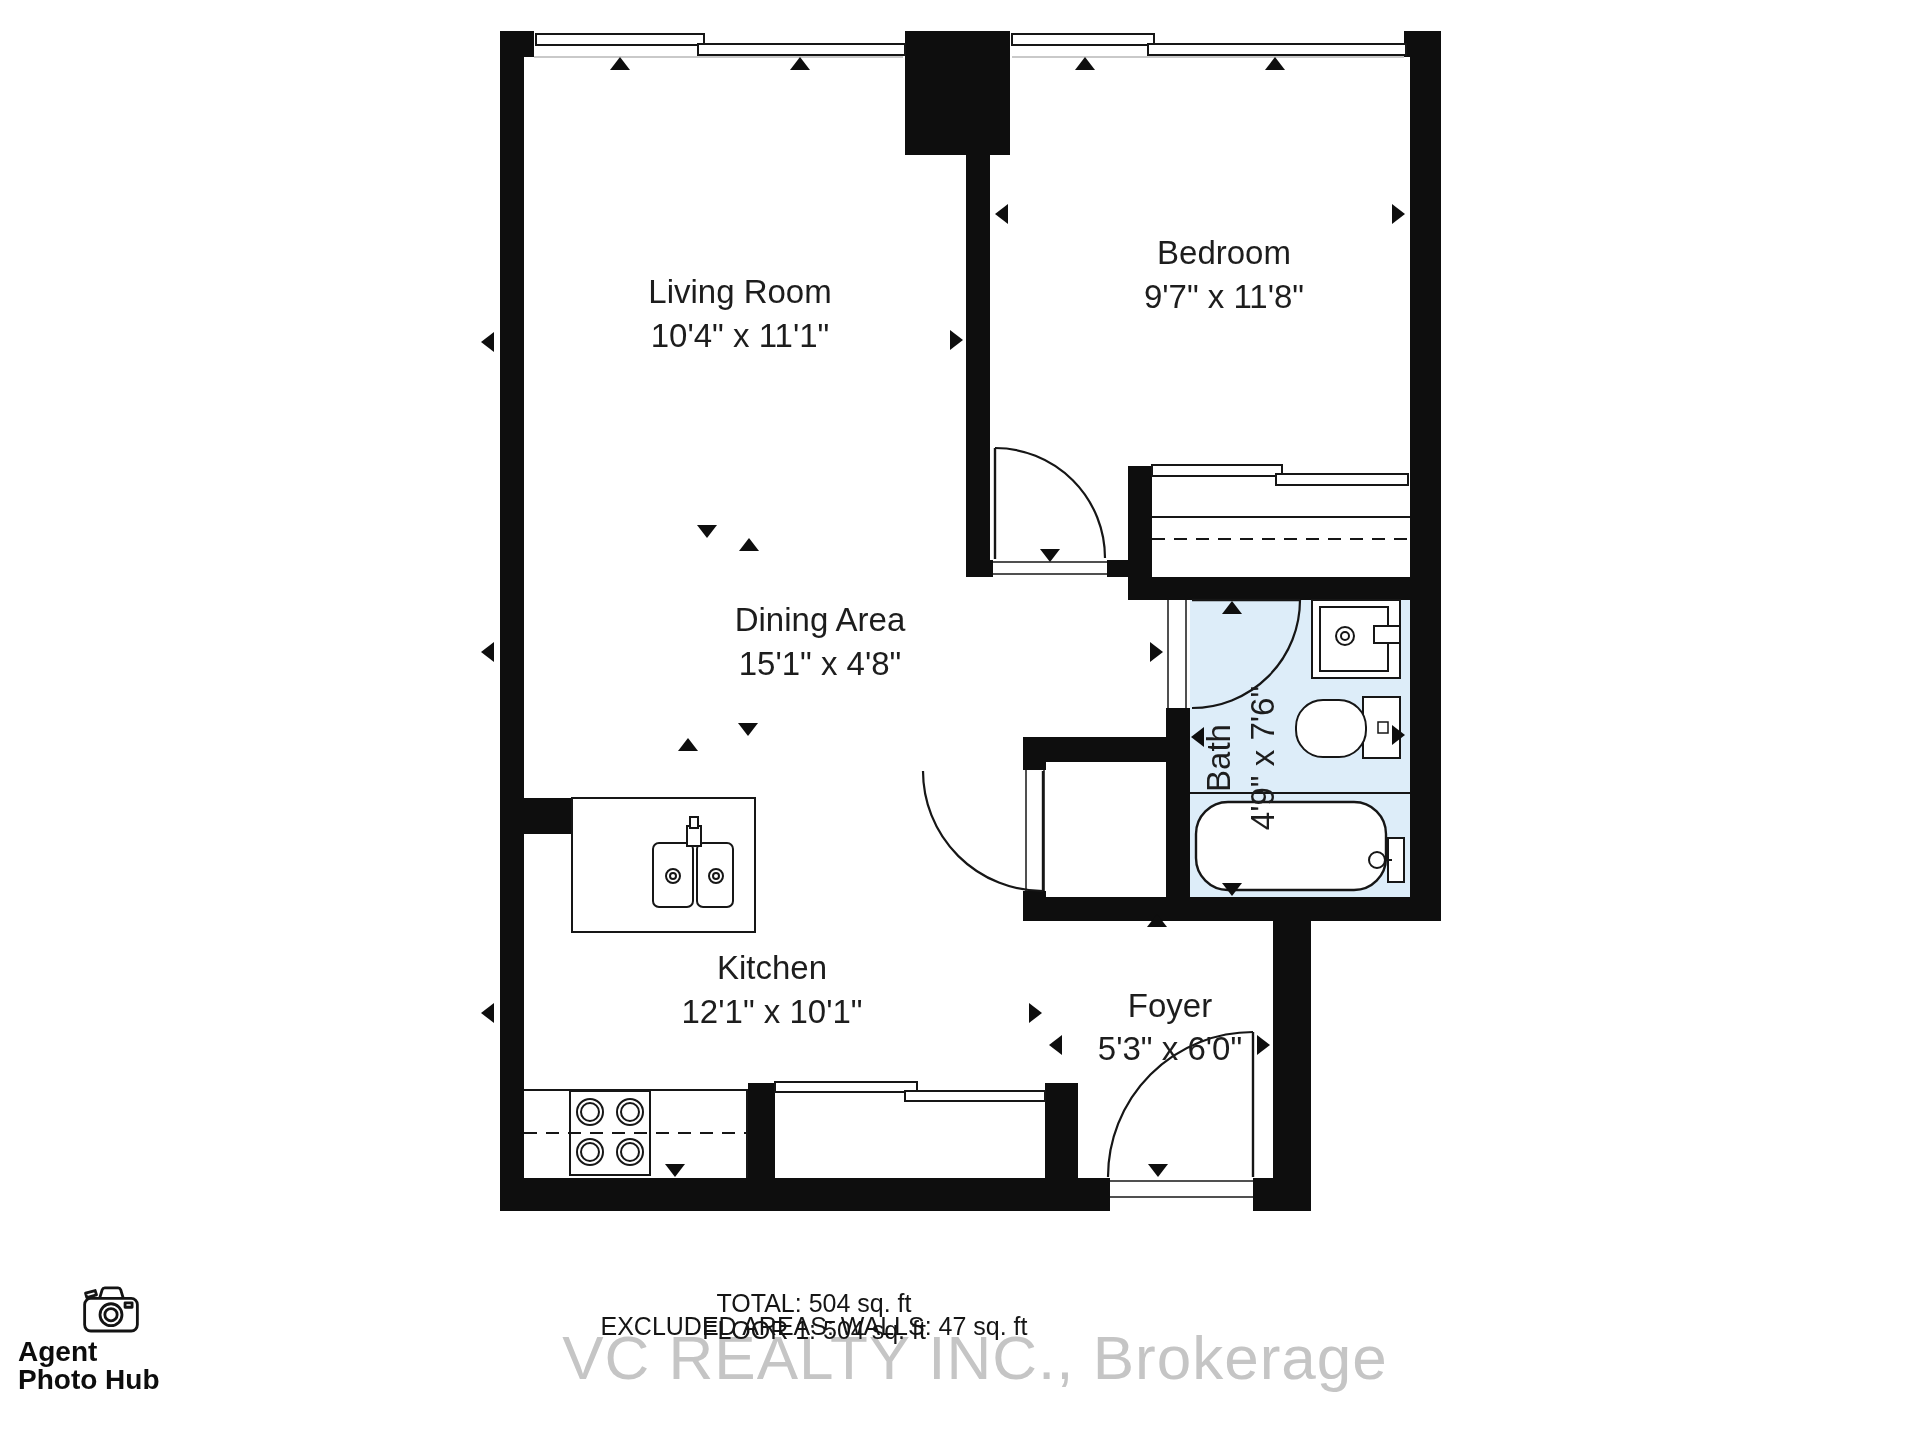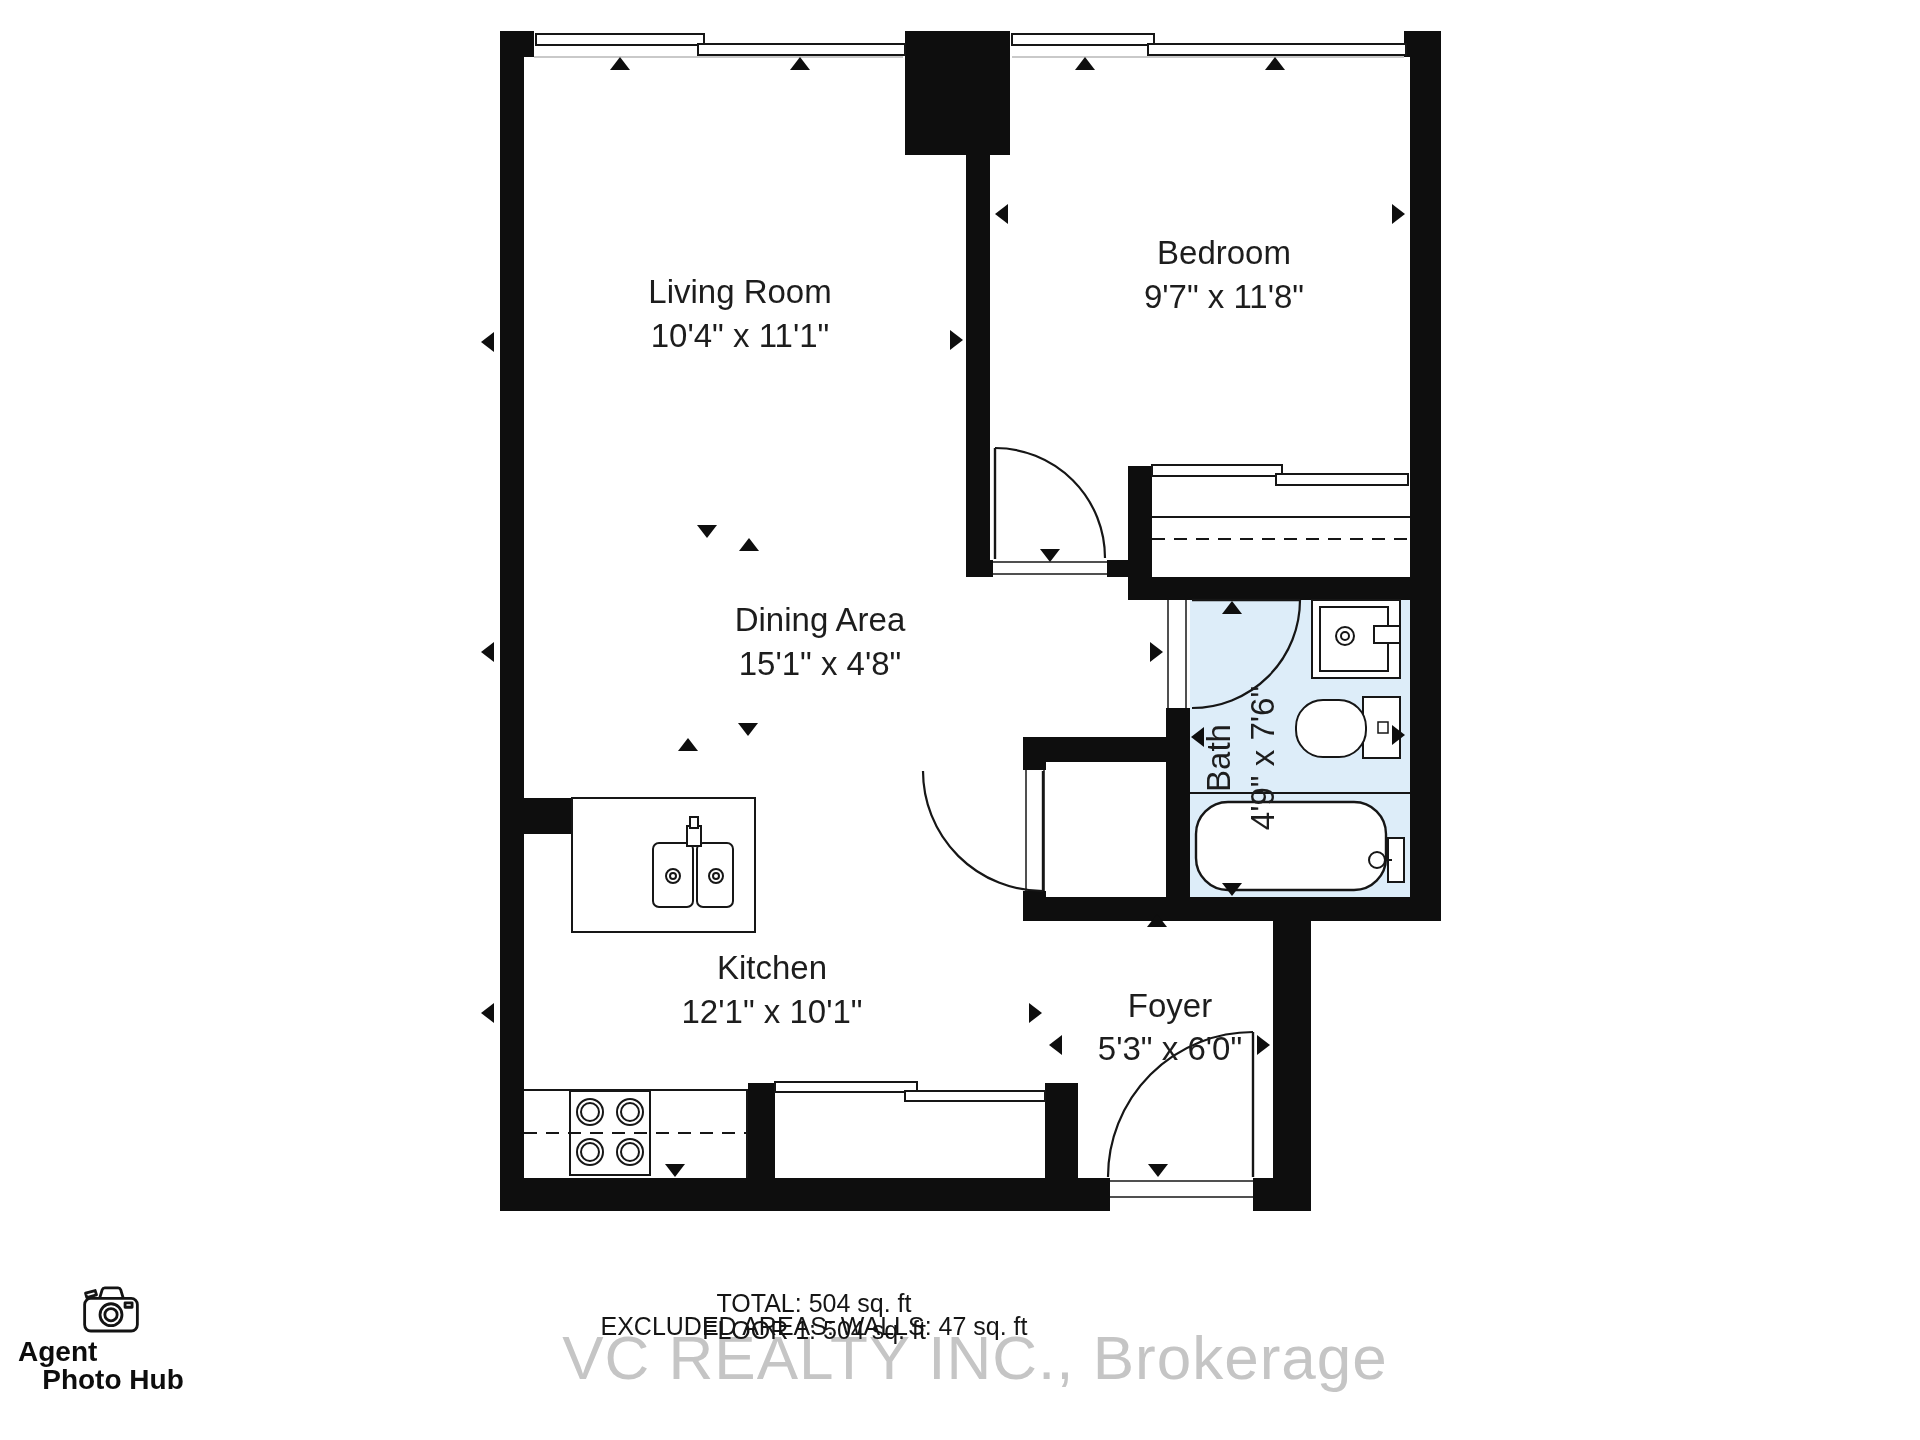--- a/index.html
+++ b/index.html
@@ -12,21 +12,21 @@
              text-shadow:0 0 8px #fff,0 0 14px #fff,0 1px 0 #fff;}
   .stat{position:absolute;left:414px;width:800px;text-align:center;color:#151515;font-size:25px;}
   .stat.total{top:1289px;font-weight:400;}
   .stat.floor{top:1316px;}
   .stat.excluded{top:1312px;}
   .disclaimer{position:absolute;left:414px;top:1393px;width:800px;text-align:center;
               font-size:13.5px;font-weight:600;color:#2d2d2d;}
   .logo-cam{position:absolute;left:82px;top:1283px;}
   .logo-line1{position:absolute;left:18px;top:1336px;width:190px;text-align:left;
               font-size:28px;font-weight:700;color:#0d0d0d;}
-  .logo-line2{position:absolute;left:18px;top:1364px;width:190px;text-align:center;
+  .logo-line2{position:absolute;left:18px;top:1364px;width:190px;text-align:left;
               font-size:28px;font-weight:700;color:#0d0d0d;}
 </style>
 </head>
 <body>
 
 <div class="stage">
 
   <svg id="plan" width="1920" height="1440" viewBox="0 0 1920 1440">
       <rect x="1190" y="600" width="220" height="297" fill="#ddedf9"></rect>
       <rect x="500" y="31" width="24" height="1180" fill="#0e0e0e"></rect>

